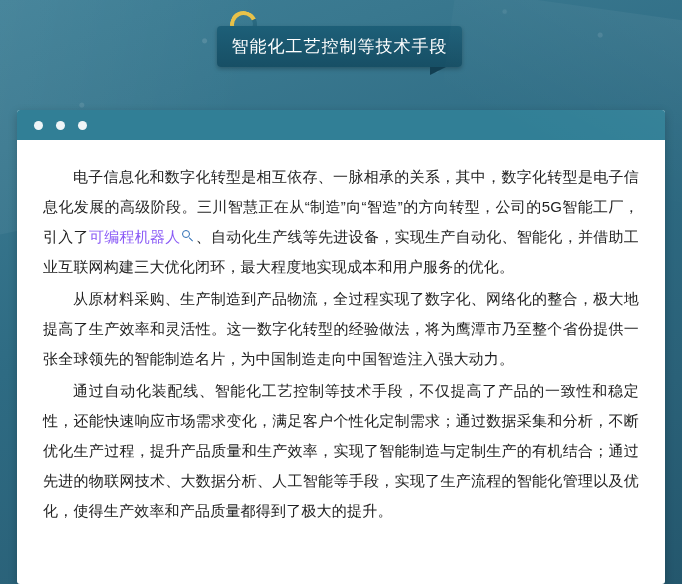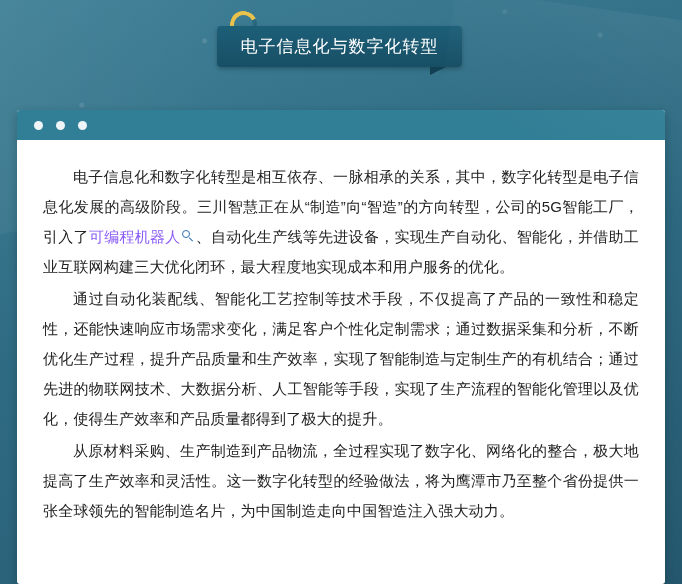--- a/index.html
+++ b/index.html
@@ -169,35 +169,35 @@
   }
 </style>
 </head>
 <body>
 
 <div class="page">
 
   <div class="banner-wrap">
     <div class="ring"></div>
     <div class="banner">
-      <span class="banner-text">电子信息化与数字化转型</span>
+      <span class="banner-text">智能化工艺控制等技术手段</span>
     </div>
     <div class="banner-tail"></div>
   </div>
 
   <div class="card">
     <div class="card-bar">
       <span class="dot"></span>
       <span class="dot"></span>
       <span class="dot"></span>
     </div>
     <div class="card-body">
 
       <p class="para"><span>电子信息化和数字化转型是相互依存、一脉相承的关系，其中，数字化转型是电子信息化发展的高级阶段。三川智慧正在从“制造”向“智造”的方向转型，公司的5G智能工厂，引入了</span><a class="link" href="#">可编程机器人</a><span class="search-mark"><span class="circle"></span><span class="handle"></span></span><span>、自动化生产线等先进设备，实现生产自动化、智能化，并借助工业互联网构建三大优化闭环，最大程度地实现成本和用户服务的优化。</span></p>
 
+      <p class="para">从原材料采购、生产制造到产品物流，全过程实现了数字化、网络化的整合，极大地提高了生产效率和灵活性。这一数字化转型的经验做法，将为鹰潭市乃至整个省份提供一张全球领先的智能制造名片，为中国制造走向中国智造注入强大动力。</p>
+
       <p class="para">通过自动化装配线、智能化工艺控制等技术手段，不仅提高了产品的一致性和稳定性，还能快速响应市场需求变化，满足客户个性化定制需求；通过数据采集和分析，不断优化生产过程，提升产品质量和生产效率，实现了智能制造与定制生产的有机结合；通过先进的物联网技术、大数据分析、人工智能等手段，实现了生产流程的智能化管理以及优化，使得生产效率和产品质量都得到了极大的提升。</p>
-
-      <p class="para">从原材料采购、生产制造到产品物流，全过程实现了数字化、网络化的整合，极大地提高了生产效率和灵活性。这一数字化转型的经验做法，将为鹰潭市乃至整个省份提供一张全球领先的智能制造名片，为中国制造走向中国智造注入强大动力。</p>
 
     </div>
   </div>
 
 </div>
 
 </body></html>

